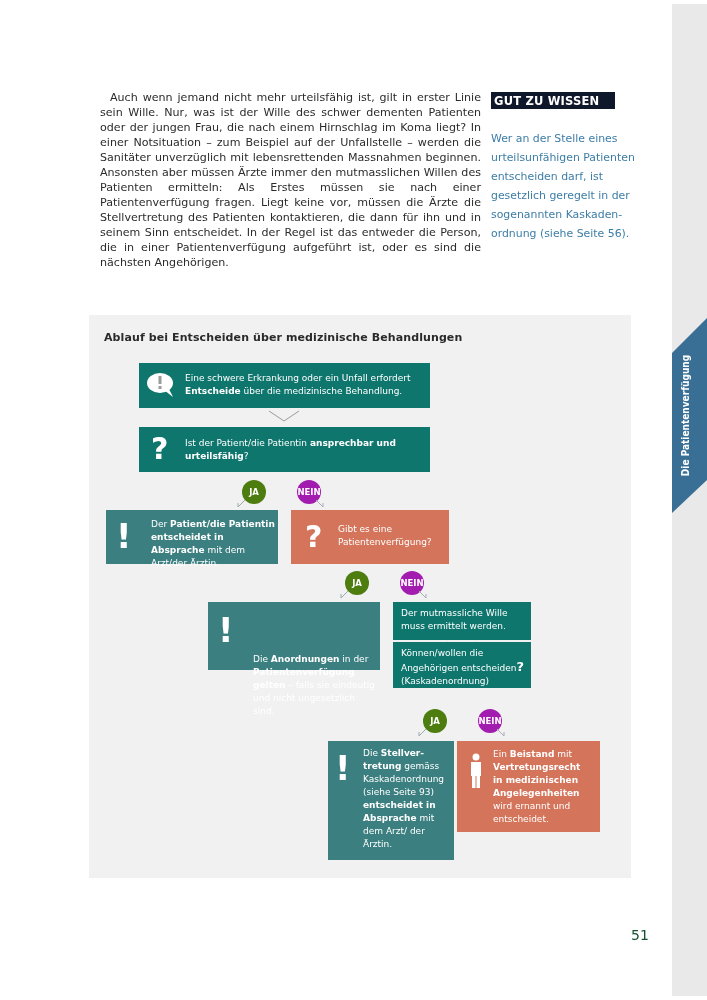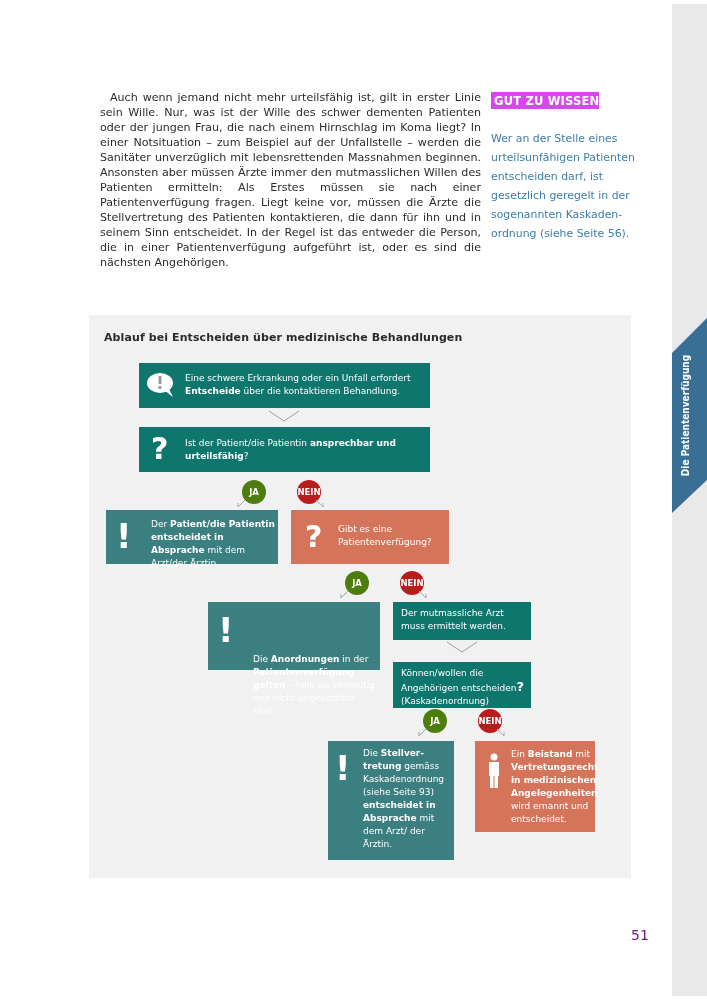--- a/index.html
+++ b/index.html
@@ -29,22 +29,22 @@
 
     .body-text {
       position: absolute; left: 100px; top: 90px; width: 381px;
       font-family: "DejaVu Sans", sans-serif; font-size: 11.1px; line-height: 15px;
       text-align: justify; color: #2b2b2b;
     }
     .body-text p { margin: 0; text-indent: 10px; }
 
     .info-box { position: absolute; left: 491px; top: 90px; width: 160px; }
     .info-title {
-      display: inline-block; background: #d946ef; color: #ffffff;
-      font-weight: bold; font-size: 11.5px; padding: 1px 0 0 3px; line-height: 16px;
+      display: inline-block; background: #0f172a; color: #ffffff;
+      font-weight: bold; font-size: 11.5px; padding: 1px 16px 0 3px; line-height: 16px;
       letter-spacing: 0.2px;
     }
     .info-text {
       margin-top: 20px; font-size: 10.9px; line-height: 19px; color: #3c7da6;
     }
 
     .diagram {
       position: absolute; left: 89px; top: 315px; width: 542px; height: 563px;
       background: #f1f1f1;
     }
@@ -61,24 +61,24 @@
 
     .big-icon {
       position: absolute; color: #ffffff; font-weight: bold; text-align: center;
       font-family: "DejaVu Sans", sans-serif;
     }
     .badge {
       position: absolute; width: 24px; height: 24px; border-radius: 50%;
       color: #ffffff; font-weight: bold; font-size: 8.5px; text-align: center; line-height: 24px;
     }
     .badge.teal { background: #4d7c0f; }
-    .badge.orange { background: #b91c1c; }
+    .badge.orange { background: #a21caf; }
     .arrow-svg { position: absolute; overflow: visible; }
     .page-number {
-      position: absolute; left: 631px; top: 927px; font-size: 14px; color: #701a75;
+      position: absolute; left: 631px; top: 927px; font-size: 14px; color: #14532d;
     }
   </style>
 </head>
 <body>
 
 <div class="side-strip"></div>
 <div class="side-tab">
   <svg width="35" height="195" viewBox="0 0 35 195">
     <polygon points="35,0 35,162 0,195 0,35" fill="#3a6f95"></polygon>
   </svg>
@@ -101,21 +101,21 @@
 
   <div class="box gray" style="left:50px; top:48px; width:291px; height:45px;">
     <svg class="arrow-svg" style="left:7px; top:9px;" width="30" height="26" viewBox="0 0 30 26">
       <ellipse cx="14" cy="11" rx="13" ry="10" fill="#ffffff"></ellipse>
       <polygon points="18,18 27,25 22,15" fill="#ffffff"></polygon>
       <rect x="12.5" y="4" width="3" height="8" fill="#9b9b9b"></rect>
       <rect x="12.5" y="14" width="3" height="3" fill="#9b9b9b"></rect>
     </svg>
     <div class="txt" style="left:46px; top:9px; width:240px;">
       <span>Eine schwere Erkrankung oder ein Unfall erfordert</span><br>
-      <b>Entscheide</b><span> über die kontaktieren Behandlung.</span>
+      <b>Entscheide</b><span> über die medizinische Behandlung.</span>
     </div>
   </div>
   <svg class="arrow-svg" style="left:180px; top:96px;" width="30" height="12">
     <polyline points="0,0 15,10 30,0" fill="none" stroke="#9b9b9b" stroke-width="1"></polyline>
   </svg>
 
   <div class="box gray" style="left:50px; top:112px; width:291px; height:45px;">
     <div class="big-icon" style="left:12px; top:4px; font-size:30px; line-height:36px;">?</div>
     <div class="txt" style="left:46px; top:10px; width:240px;">
       <span>Ist der Patient/die Patientin </span><b>ansprechbar und urteilsfähig</b><span>?</span>
@@ -153,27 +153,27 @@
     </svg>
 
   <div class="box teal" style="left:119px; top:287px; width:172px; height:68px;">
     <div class="big-icon" style="left:10px; top:10px; font-size:34px; line-height:36px;">!</div>
     <div class="txt" style="left:45px; top:7px; width:124px;margin-top:44px;">
       <span>Die </span><b>Anordnungen</b><span> in der </span><b>Patientenverfügung gelten</b><span> – falls sie eindeutig und nicht ungesetzlich sind.</span>
     </div>
   </div>
 
   <div class="box gray" style="left:304px; top:287px; width:138px; height:38px;">
-    <div class="txt" style="left:8px; top:5px; width:125px;">Der mutmassliche Arzt muss ermittelt werden.</div>
+    <div class="txt" style="left:8px; top:5px; width:125px;">Der mutmassliche Wille muss ermittelt werden.</div>
   </div>
   <svg class="arrow-svg" style="left:358px; top:327px;" width="30" height="12">
     <polyline points="0,0 15,10 30,0" fill="none" stroke="#9b9b9b" stroke-width="1"></polyline>
   </svg>
 
-  <div class="box gray" style="left:304px; top:347px; width:138px; height:46px;">
+  <div class="box gray" style="left:304px; top:327px; width:138px; height:46px;">
     <div class="txt" style="left:8px; top:5px; width:128px;">
       <span>Können/wollen die Angehörigen entscheiden</span><b style="font-size:13px;">?</b><br>
       <span>(Kaskadenordnung)</span>
     </div>
   </div>
 
   <div class="badge teal" style="left:334px; top:394px;">JA</div>
   <svg class="arrow-svg" style="left:329px; top:414px;" width="10" height="8">
       <polyline points="8,0 1,7 1,3 M1,7 5,7" fill="none" stroke="#9aa" stroke-width="1"></polyline>
     </svg>
@@ -182,21 +182,21 @@
       <polyline points="0,0 7,7 7,3 M7,7 3,7" fill="none" stroke="#aab" stroke-width="1"></polyline>
     </svg>
 
   <div class="box teal" style="left:239px; top:426px; width:126px; height:119px;">
     <div class="big-icon" style="left:7px; top:9px; font-size:34px; line-height:36px;">!</div>
     <div class="txt" style="left:35px; top:6px; width:88px;">
       <span>Die </span><b>Stellver­tretung</b><span> gemäss Kaskadenordnung (siehe Seite 93) </span><b>entscheidet in Absprache</b><span> mit dem Arzt/ der Ärztin.</span>
     </div>
   </div>
 
-  <div class="box orange" style="left:386px; top:426px; width:120px; height:91px;">
+  <div class="box orange" style="left:368px; top:426px; width:143px; height:91px;">
     <svg class="arrow-svg" style="left:12px; top:12px;" width="14" height="36" viewBox="0 0 14 36">
       <circle cx="7" cy="4" r="3.5" fill="#ffffff"></circle>
       <rect x="2" y="9" width="10" height="14" fill="#ffffff"></rect>
       <rect x="3" y="23" width="3.5" height="12" fill="#ffffff"></rect>
       <rect x="7.5" y="23" width="3.5" height="12" fill="#ffffff"></rect>
     </svg>
     <div class="txt" style="left:36px; top:7px; width:88px;">
       <span>Ein </span><b>Beistand</b><span> mit </span><b>Vertretungsrecht in medizinischen Angelegenheiten</b><span> wird ernannt und entscheidet.</span>
     </div>
   </div>

